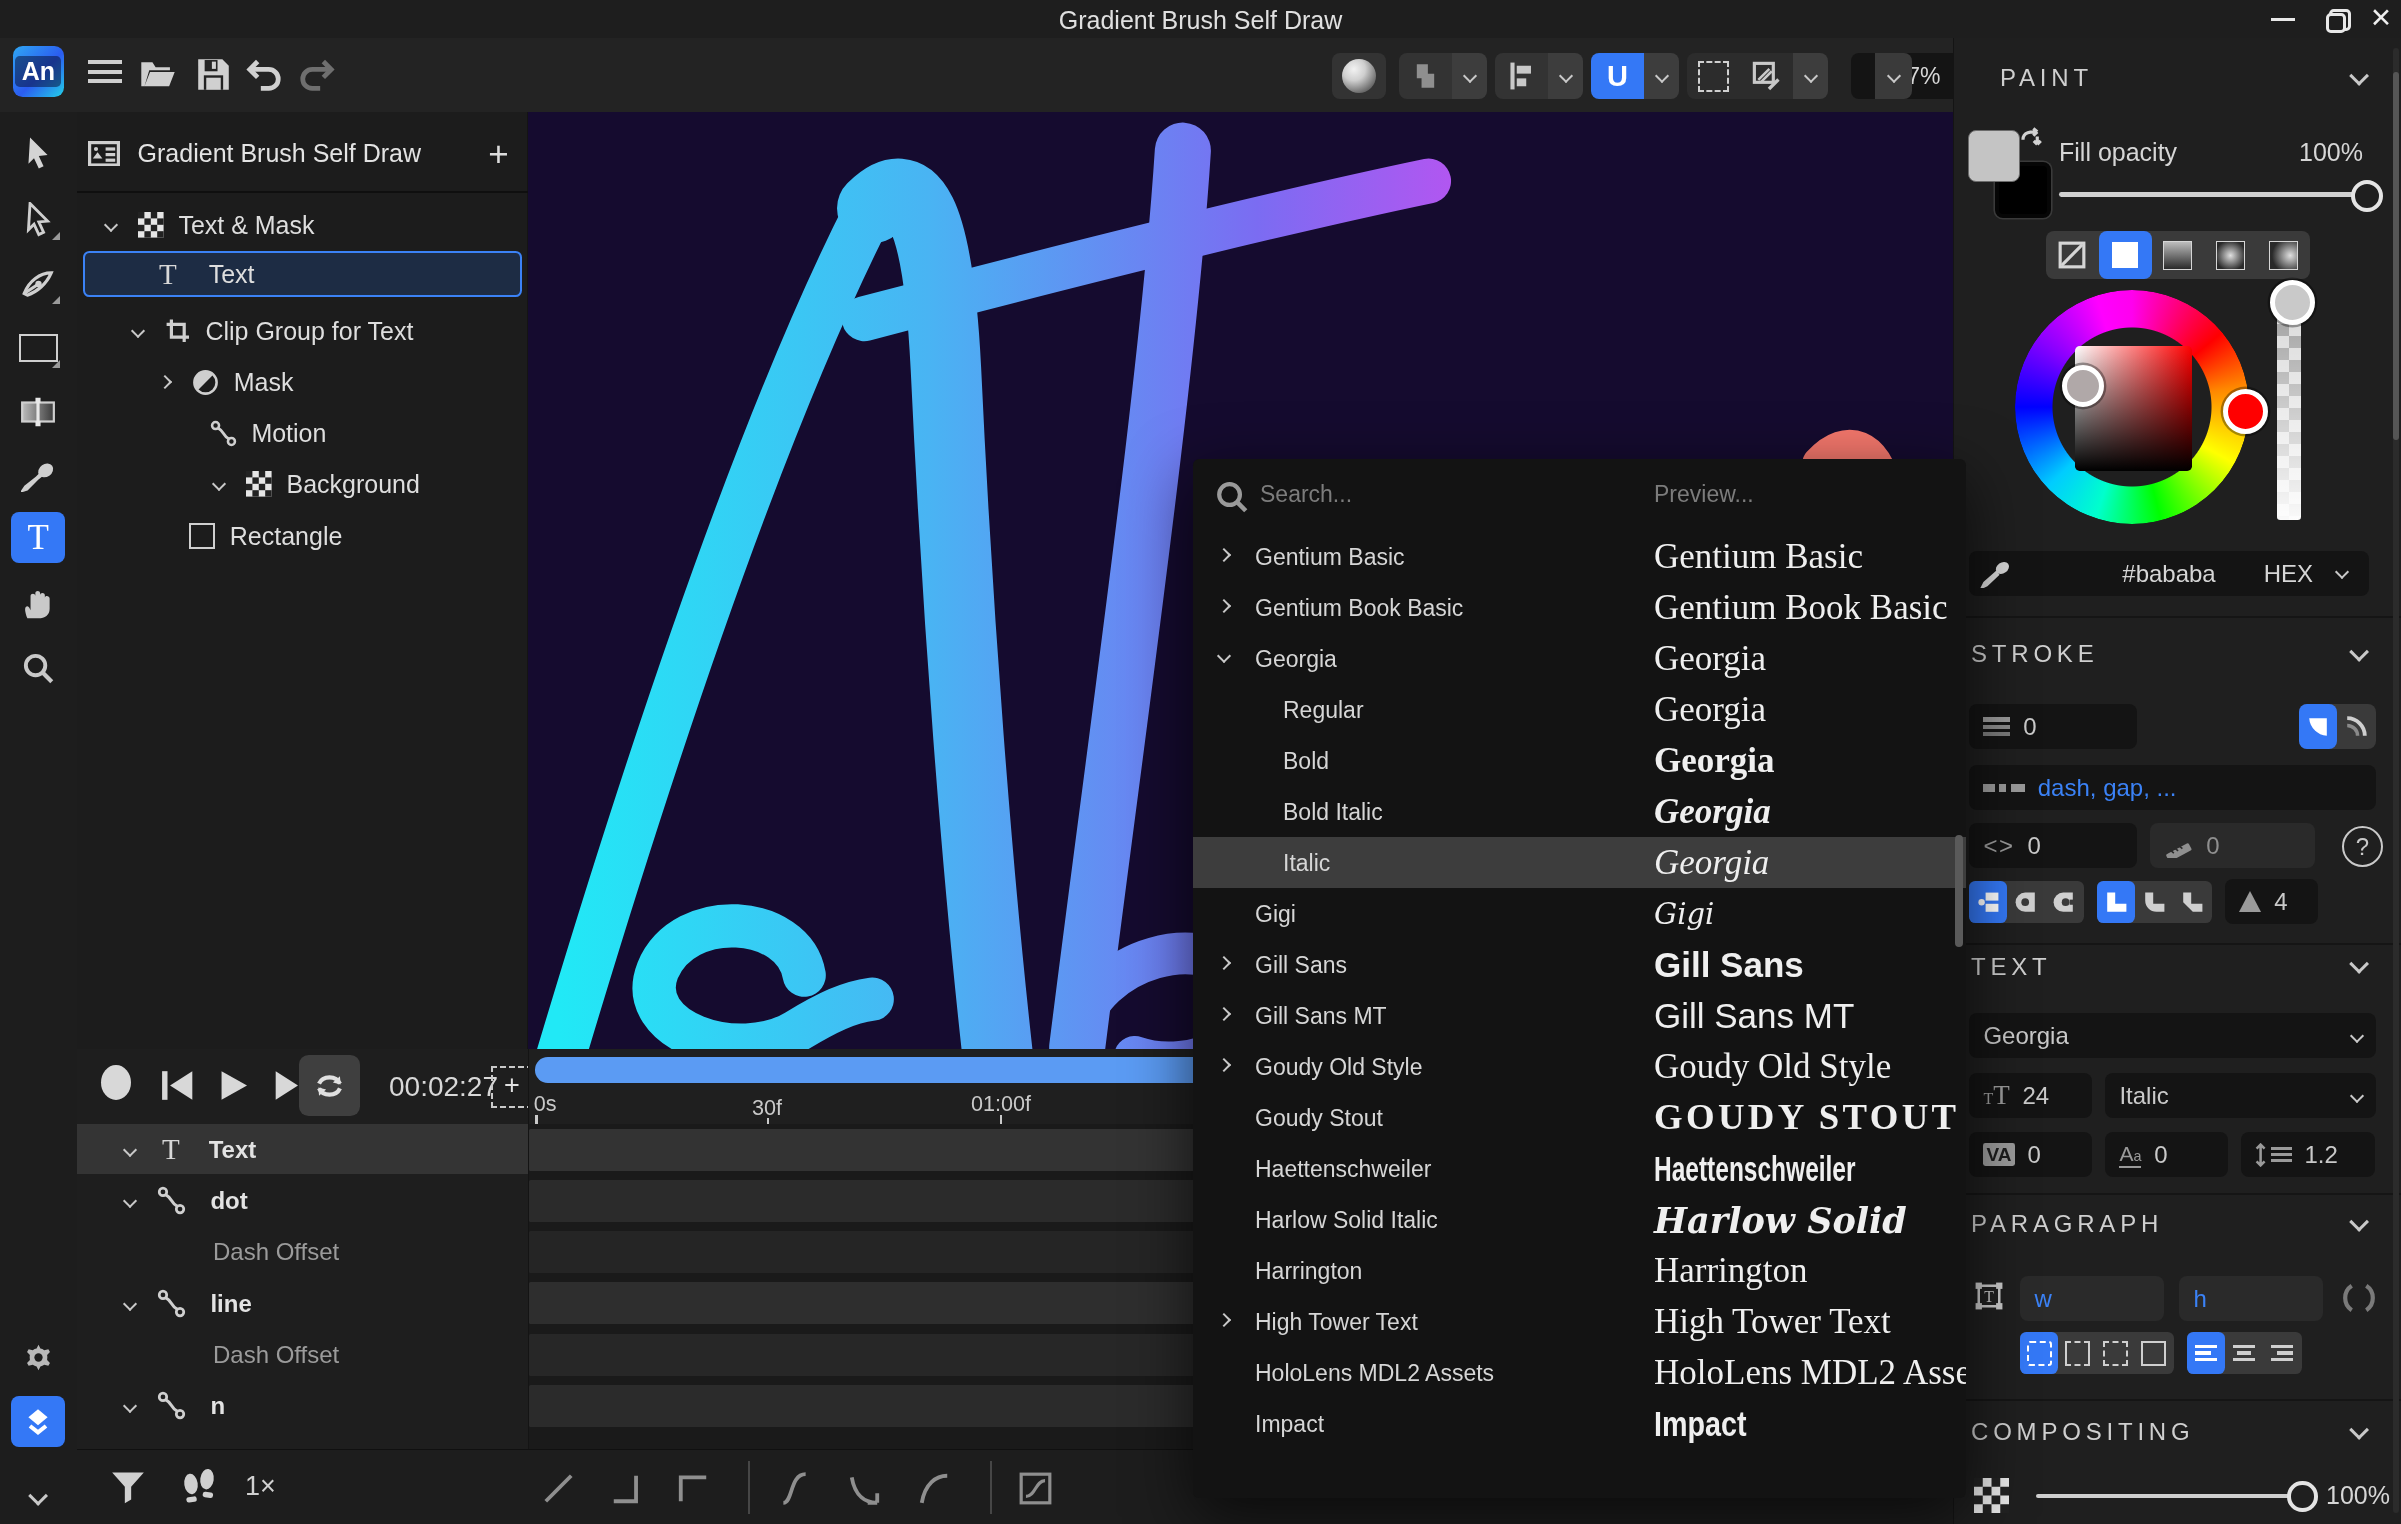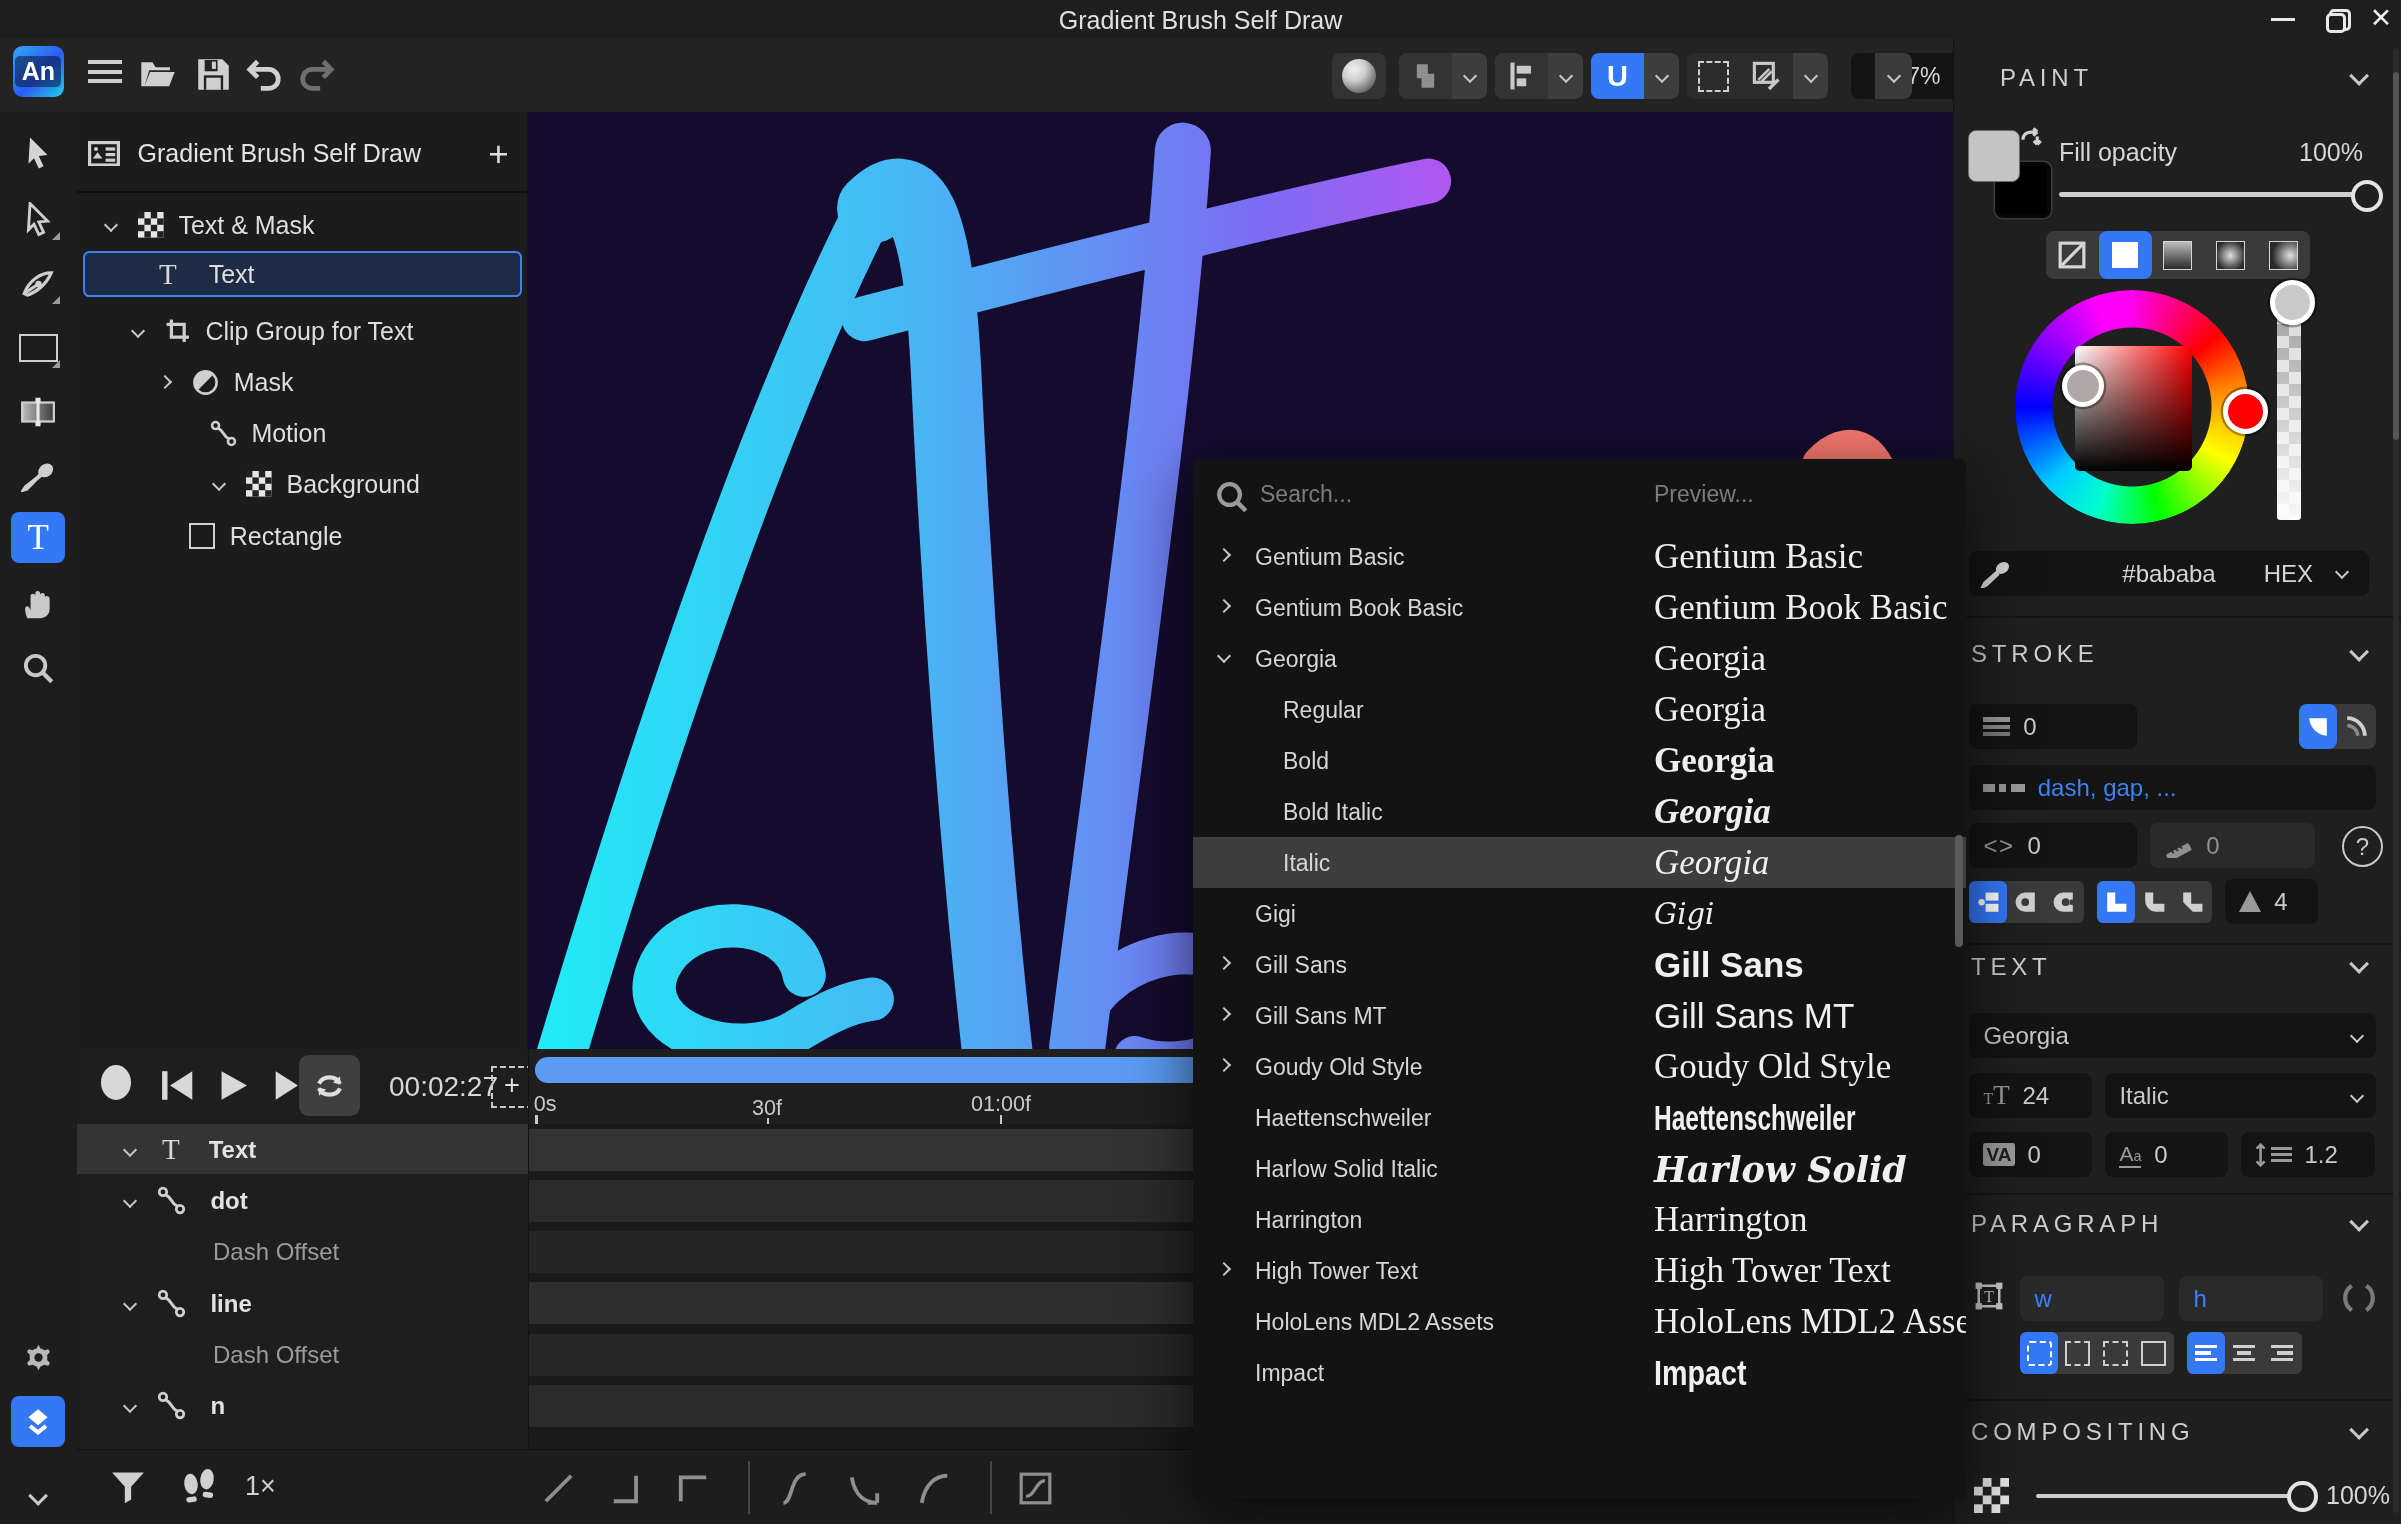--- a/index.html
+++ b/index.html
@@ -805,20 +805,24 @@
       <span class="ch chr sm"></span>
       <span class="lbl">Gill Sans MT</span>
       <span class="pv sn">Gill Sans MT</span>
     </div>
     <div class="mi">
       <span class="ch chr sm"></span>
       <span class="lbl">Goudy Old Style</span>
       <span class="pv s">Goudy Old Style</span>
     </div>
     <div class="mi">
+      <span class="lbl">Goudy Stout</span>
+      <span class="pv stout">GOUDY STOUT</span>
+    </div>
+    <div class="mi">
       <span class="lbl">Haettenschweiler</span>
       <span class="pv haet">Haettenschweiler</span>
     </div>
     <div class="mi">
       <span class="lbl">Harlow Solid Italic</span>
       <span class="pv script">Harlow Solid</span>
     </div>
     <div class="mi">
       <span class="lbl">Harrington</span>
       <span class="pv s">Harrington</span>

